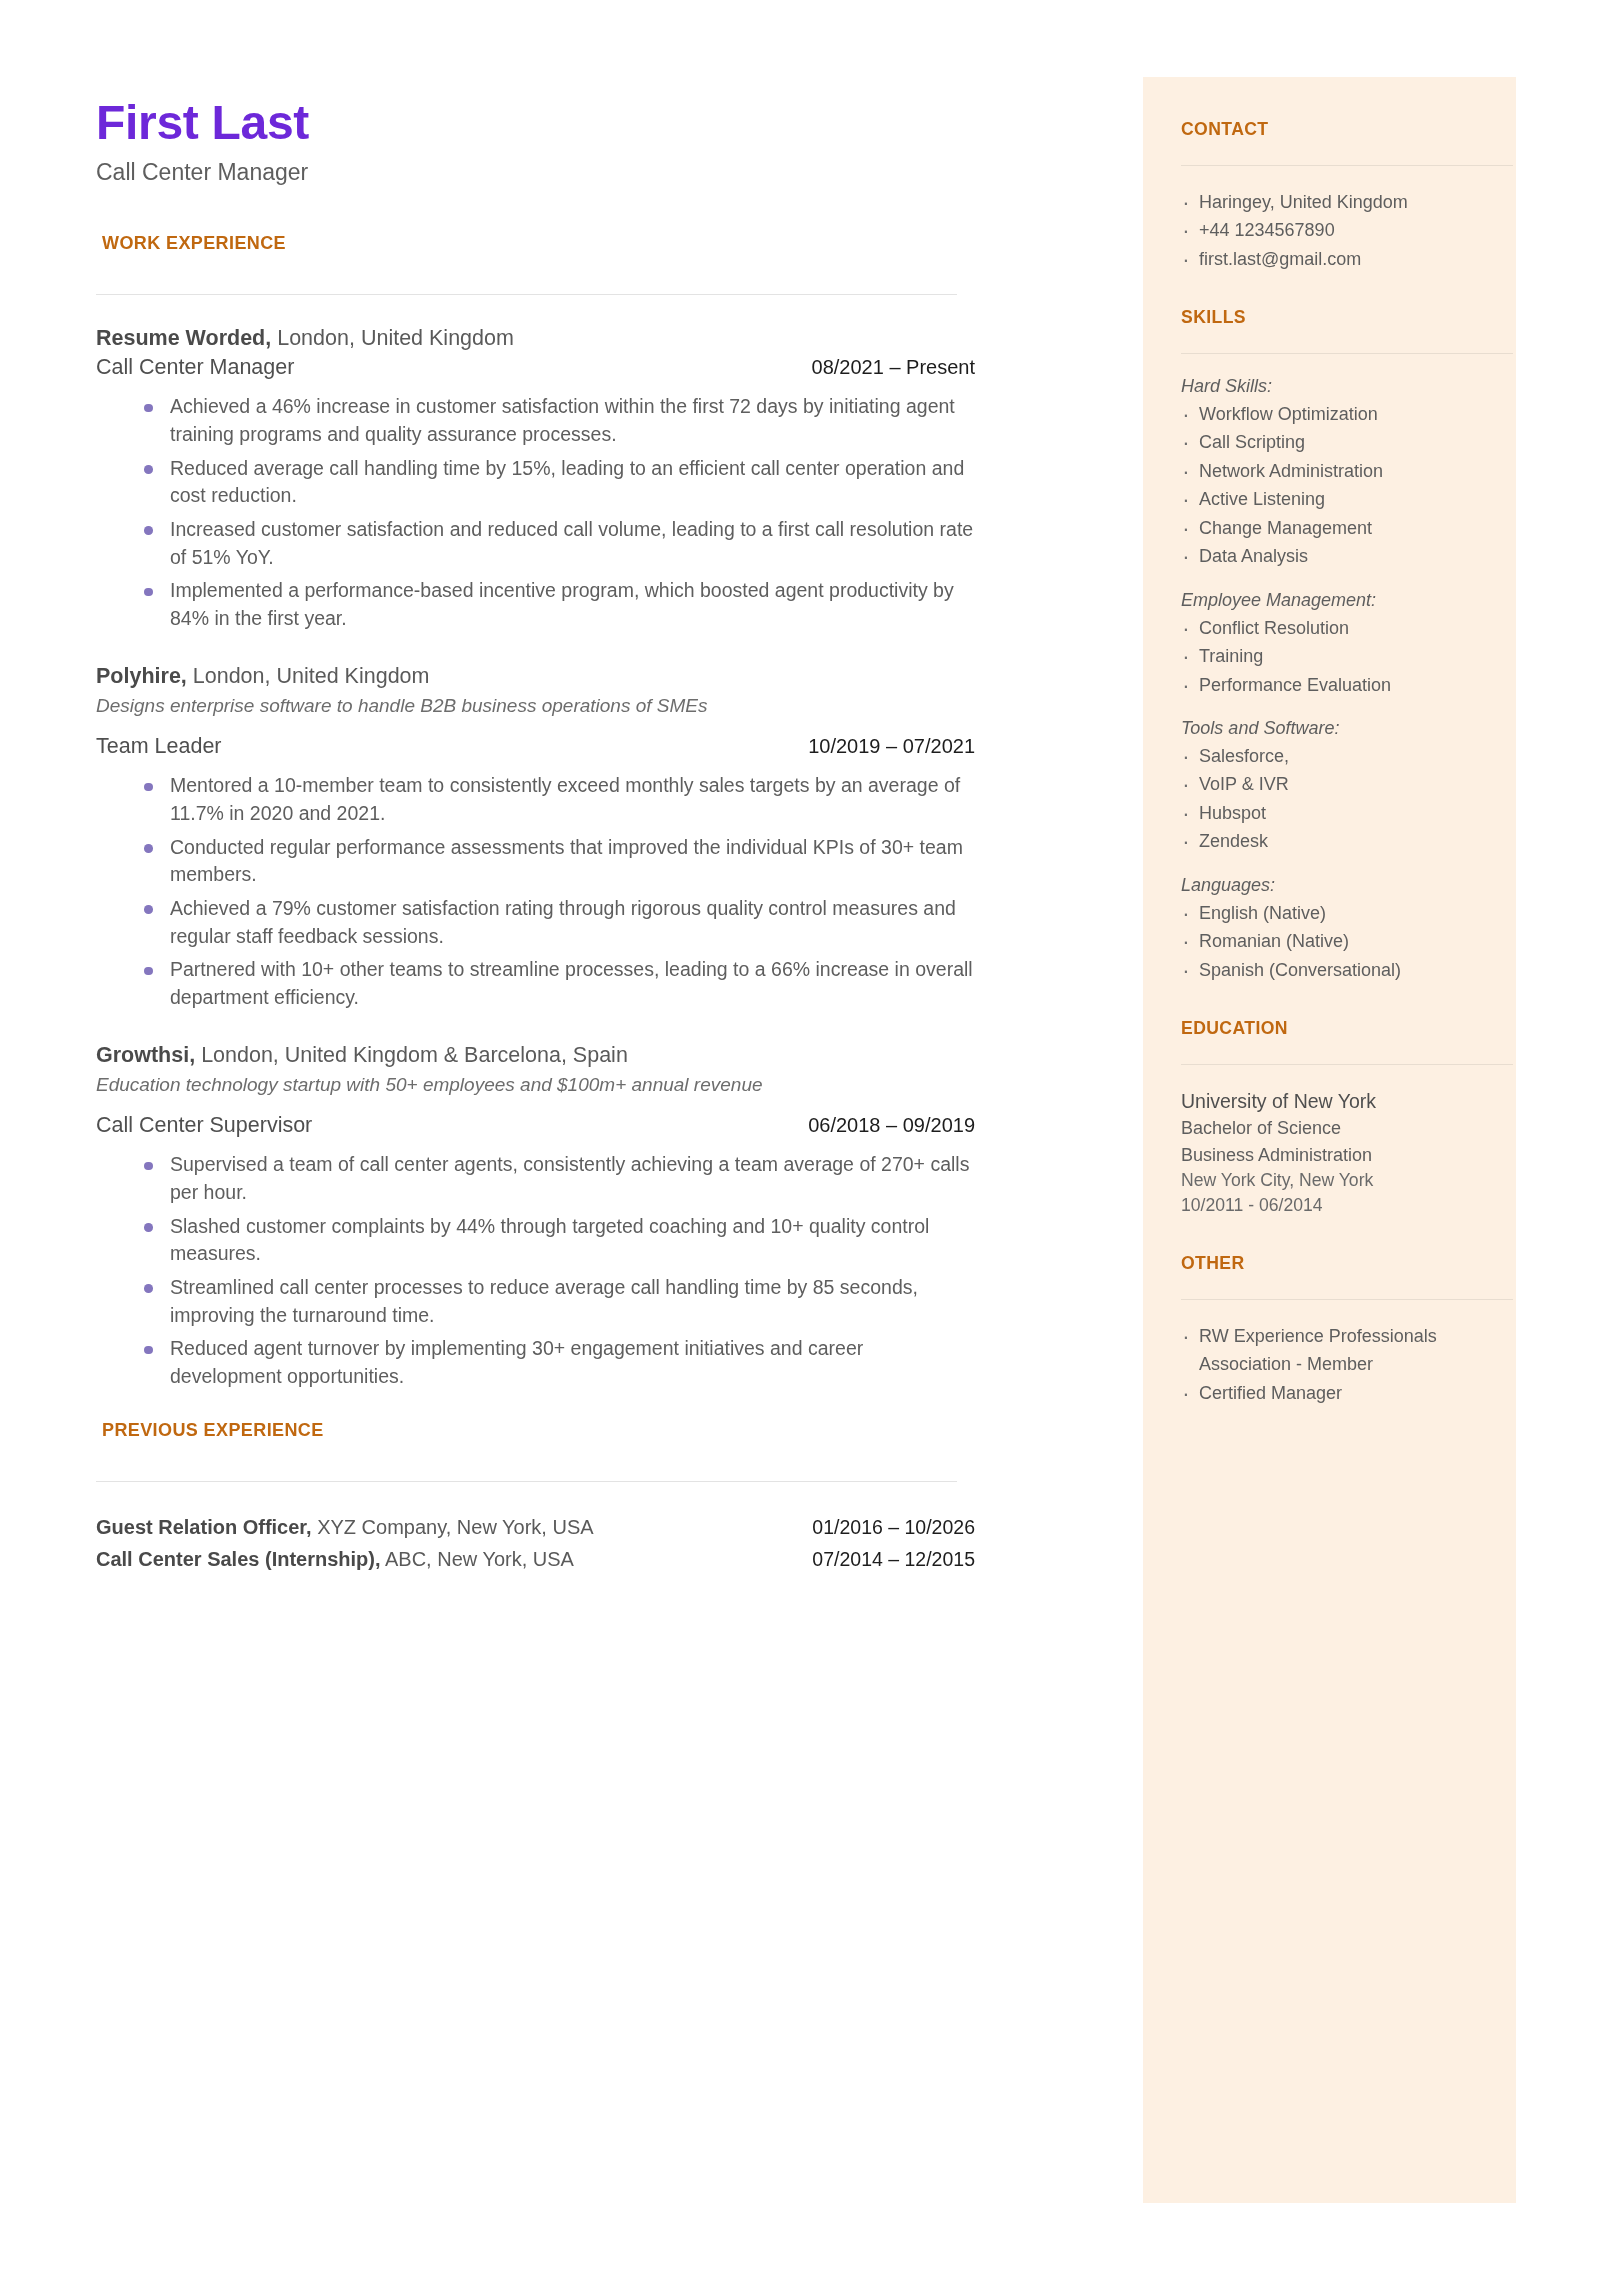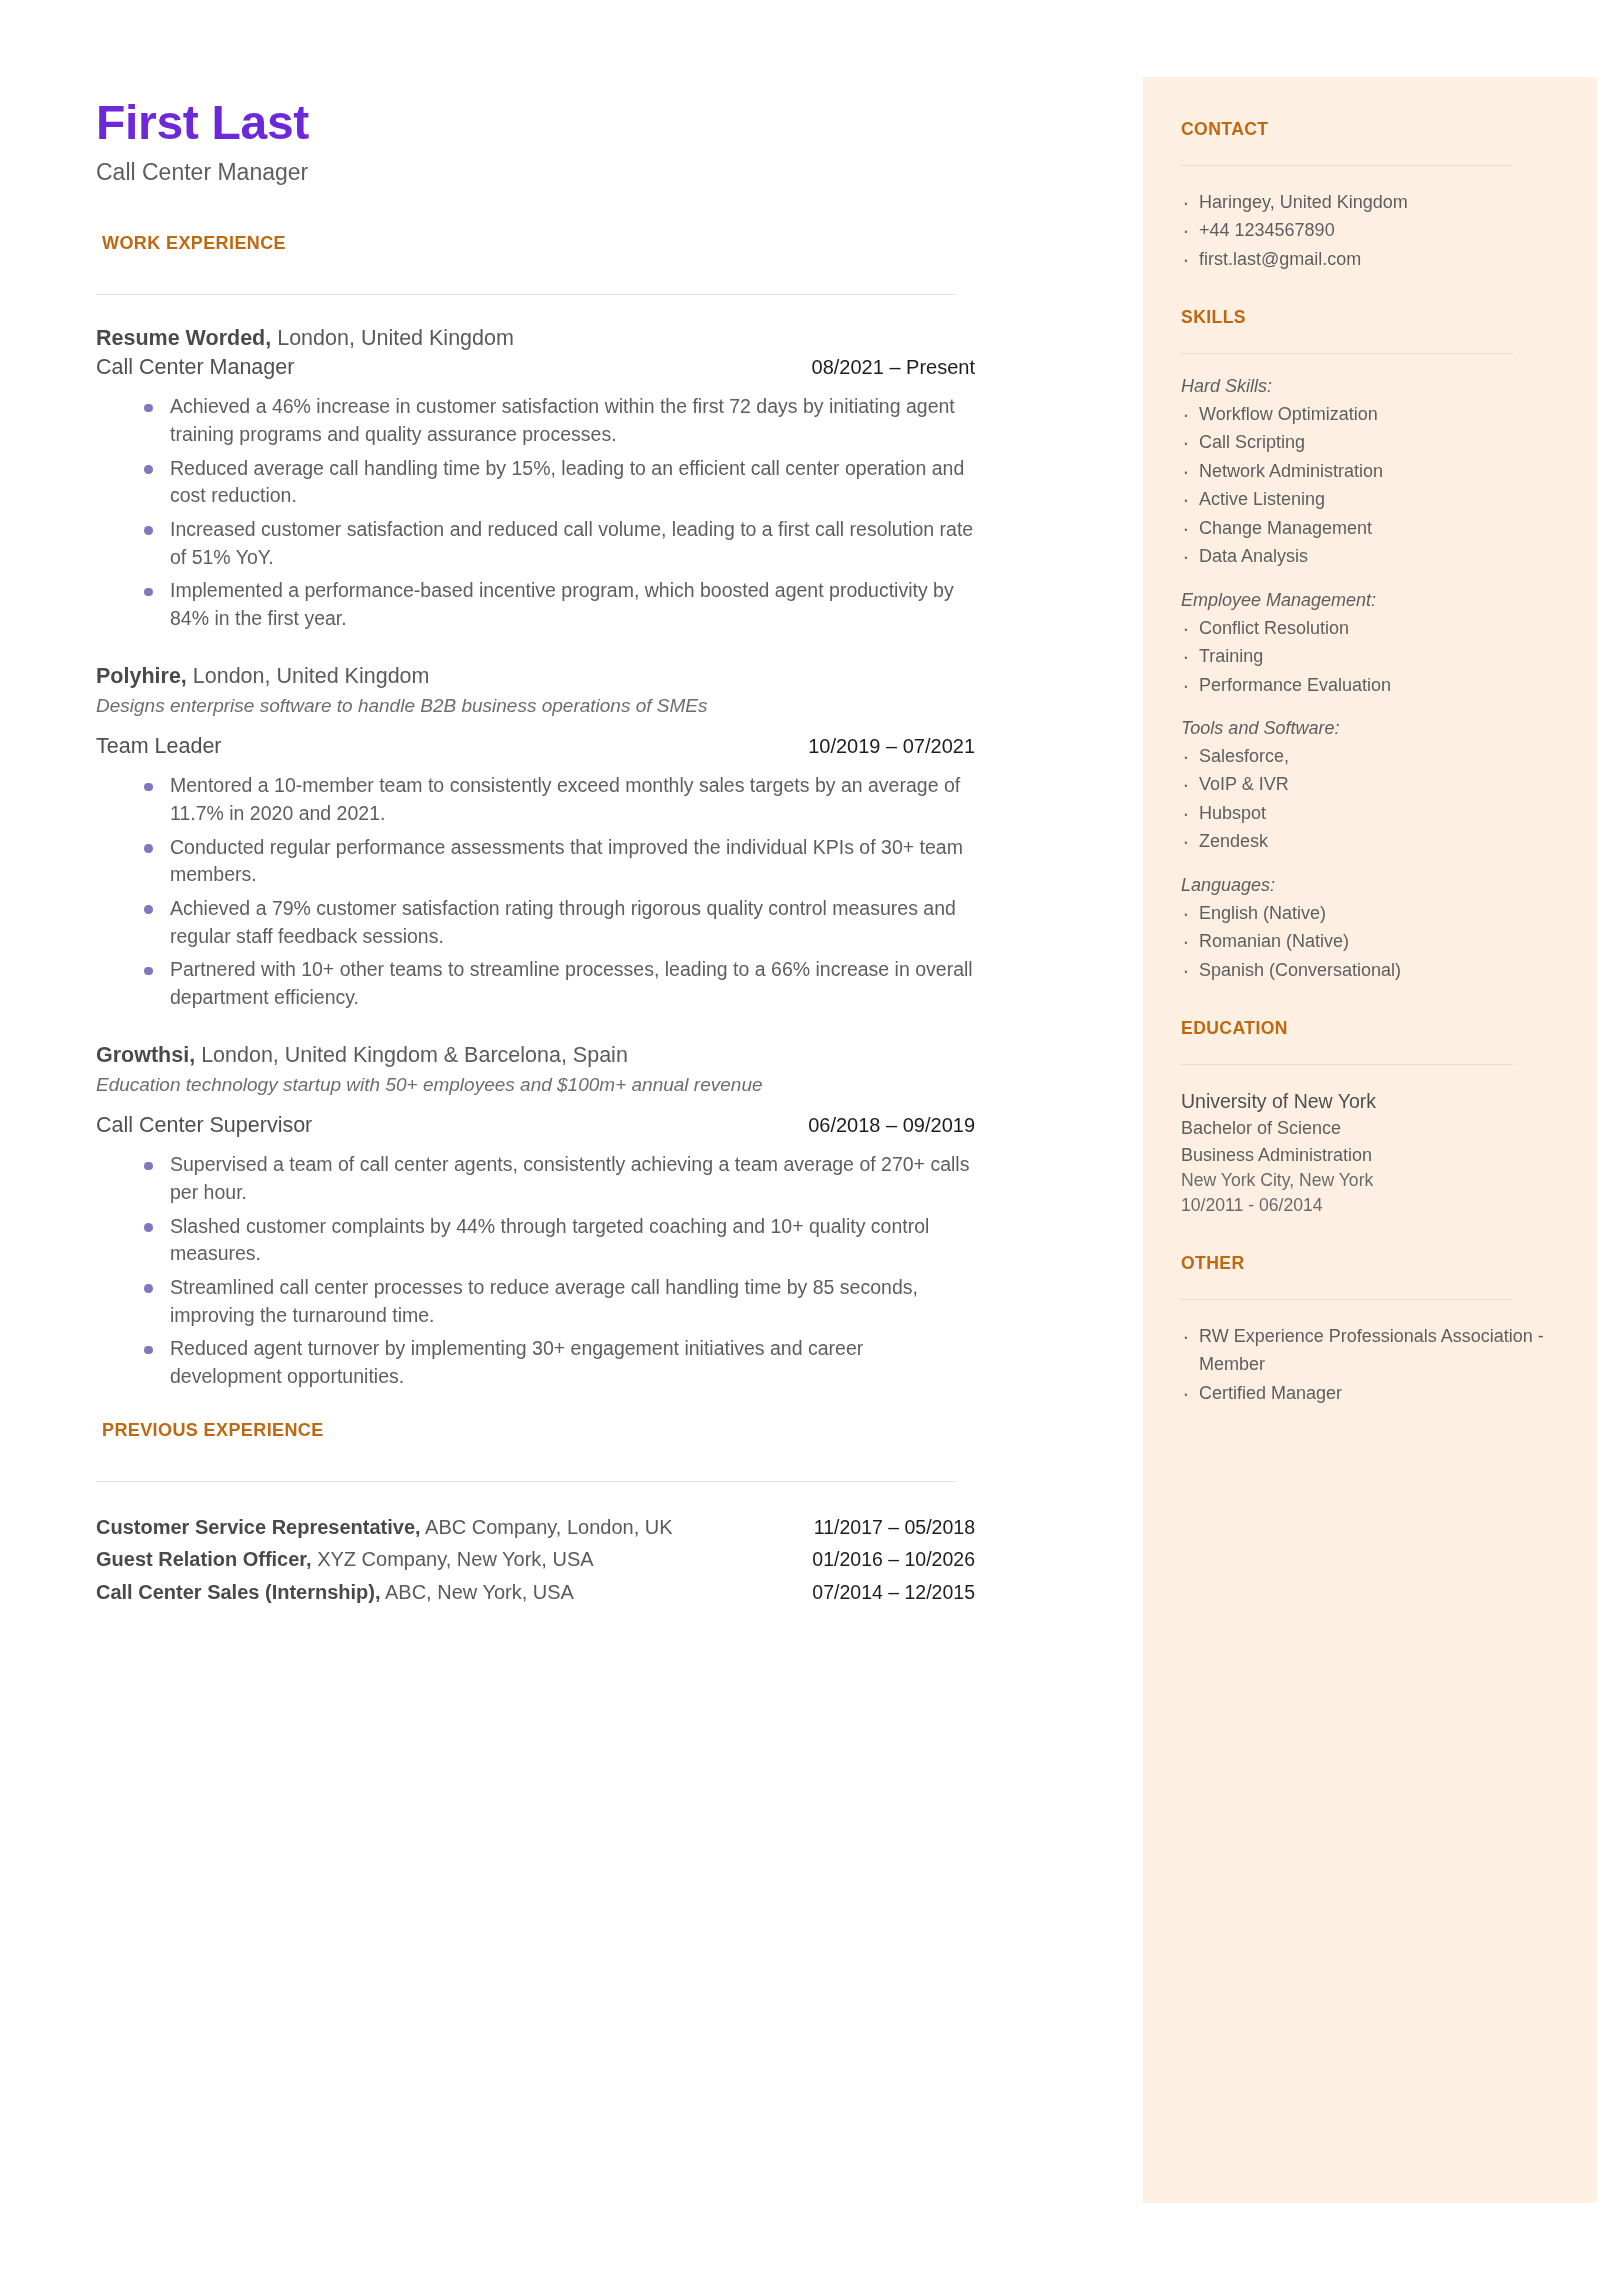--- a/index.html
+++ b/index.html
@@ -113,21 +113,21 @@
     color:#5a5a5a;
     line-height:1.62;
   }
   .prev-row .role { font-weight:bold; color:#494949; }
   .prev-row .dates { color:#1d1d1d; white-space:nowrap; font-size:19.5px; }
 
   
   #sidebar {
     position:absolute;
     left:1143px; top:77px;
-    width:454px; height:2126px;
+    width:373px; height:2126px;
     background:#FDF0E2;
     box-sizing:border-box;
     padding:42px 36px 0 38px;
   }
   .side-head {
     color:#C06810;
     font-size:17.6px;
     font-weight:bold;
     letter-spacing:0.4px;
     margin:0;
@@ -238,24 +238,20 @@
       <li>Slashed customer complaints by 44% through targeted coaching and 10+ quality control measures.</li>
       <li>Streamlined call center processes to reduce average call handling time by 85 seconds, improving the turnaround time.</li>
       <li>Reduced agent turnover by implementing 30+ engagement initiatives and career development opportunities.</li>
     </ul>
   </div>
 
   <div class="section-head">PREVIOUS EXPERIENCE</div>
   <div class="section-rule"></div>
 
   <div id="previous-list">
-    <div class="prev-row">
-      <span><span class="role">Customer Service Representative,</span><span> ABC Company, London, UK</span></span>
-      <span class="dates">11/2017 – 05/2018</span>
-    </div>
     <div class="prev-row">
       <span><span class="role">Guest Relation Officer,</span><span> XYZ Company, New York, USA</span></span>
       <span class="dates">01/2016 – 10/2026</span>
     </div>
     <div class="prev-row">
       <span><span class="role">Call Center Sales (Internship),</span><span> ABC, New York, USA</span></span>
       <span class="dates">07/2014 – 12/2015</span>
     </div>
   </div>
 

